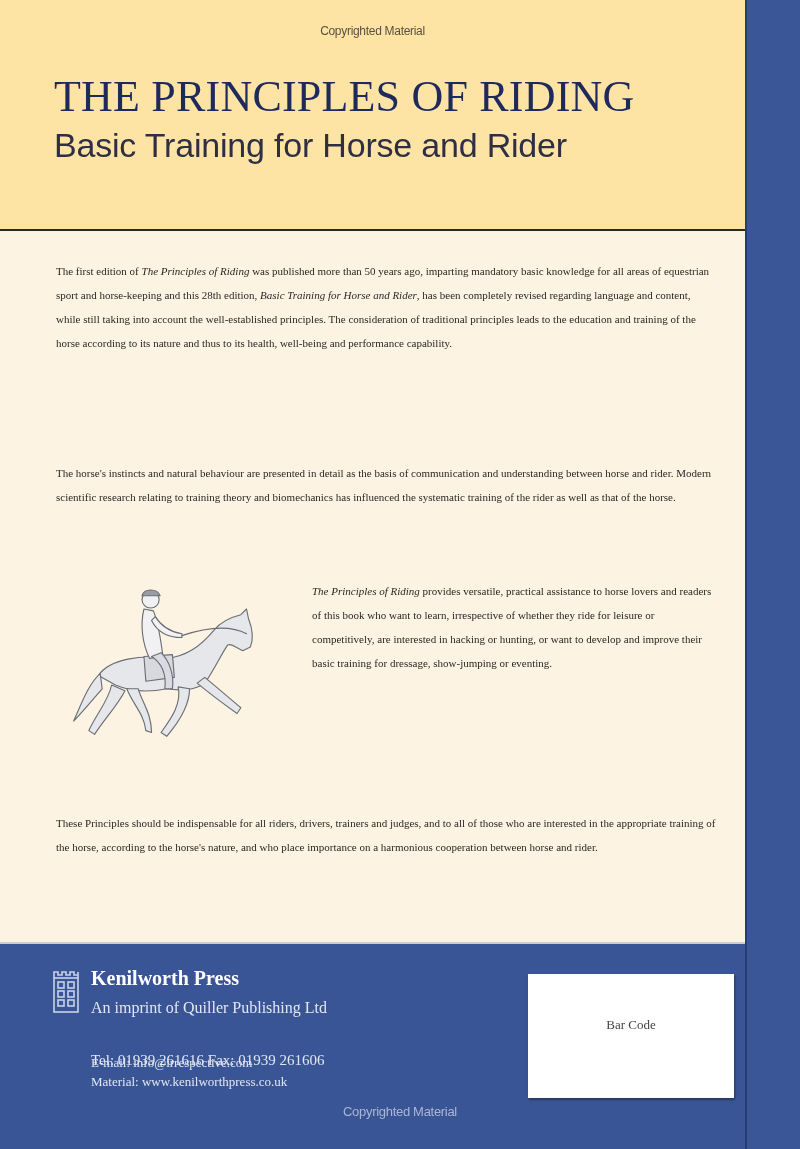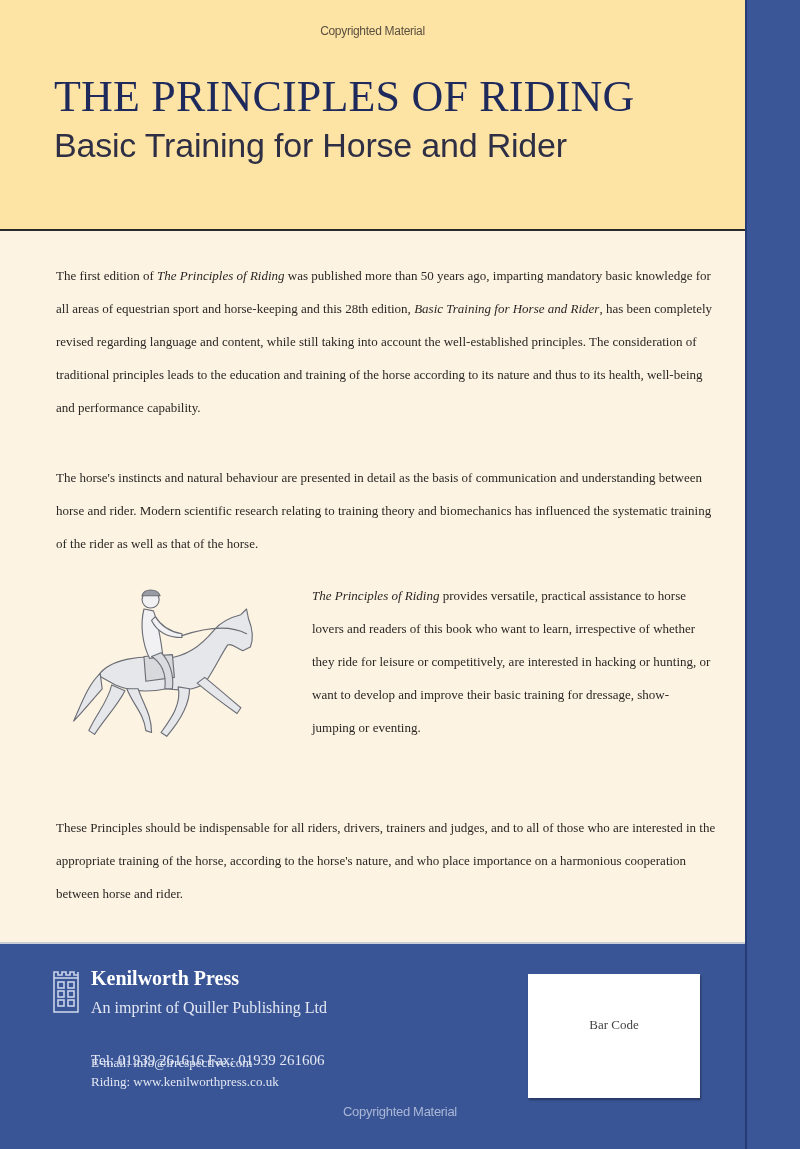--- a/index.html
+++ b/index.html
@@ -33,21 +33,21 @@
     font-family: "Liberation Sans", sans-serif; font-size: 34px; color: #2e2f45;
     white-space: nowrap; letter-spacing: -0.2px;
   }
   .body-panel {
     position: absolute; left: 0; top: 231px; width: 745px; height: 711px;
     background: #fdf3e2;
     border-bottom: 2px solid #c9cdd6;
   }
   .para {
     position: absolute; left: 56px; width: 660px;
-    font-family: "Liberation Serif", serif; font-size: 13px; line-height: 33px;
+    font-family: "Liberation Serif", serif; font-size: 11px; line-height: 24px;
     color: #2a2724; margin: 0;
   }
   .para i { font-style: italic; }
   .p1 { top: 28px; }
   .p2 { top: 230px; }
   .p3 { top: 348px; left: 312px; width: 400px; }
   .p4 { top: 580px; }
   .illustration {
     position: absolute; left: 52px; top: 340px; width: 220px; height: 190px;
   }
@@ -62,21 +62,21 @@
     position: absolute; left: 91px;
     font-family: "Liberation Serif", serif; color: #e2e7f3; white-space: nowrap;
   }
   .imprint { top: 55px; font-size: 16px; }
   .address { top: 73px; font-size: 13px; }
   .tel { top: 92px; font-size: 15px; margin-top: 16px; }
   .email { top: 111px; font-size: 13px; }
   .website { top: 130px; font-size: 13px; }
   .barcode-box {
     position: absolute; left: 528px; top: 30px; width: 172px; height: 124px;
-    background: #ffffff; box-shadow: 1px 2px 2px rgba(0,0,0,0.35);
+    background: #ffffff; box-shadow: 1px 2px 2px rgba(0,0,0,0.35); padding-left: 34px;
   }
   .barcode-label {
     position: absolute; left: 0; top: 43px; width: 100%; text-align: center;
     font-family: "Liberation Serif", serif; font-size: 13px; color: #444;
   }
   .copyright-bottom {
     position: absolute; left: 0; top: 160px; width: 800px; text-align: center;
     font-family: "Liberation Sans", sans-serif; font-size: 13px; color: #a9b6d6;
     letter-spacing: -0.3px;
   }
@@ -138,20 +138,20 @@
       <rect x="6" y="21" width="6" height="6"></rect>
       <rect x="16" y="21" width="6" height="6"></rect>
       <rect x="6" y="30" width="6" height="6"></rect>
       <rect x="16" y="30" width="6" height="6"></rect>
     </g>
   </svg>
   <div class="press-name">Kenilworth Press</div>
   <div class="footer-line imprint">An imprint of Quiller Publishing Ltd</div>
   <div class="footer-line tel">Tel: 01939 261616 Fax: 01939 261606</div>
   <div class="footer-line email">E-mail: info@irrespective.com</div>
-  <div class="footer-line website">Riding: www.kenilworthpress.co.uk</div>
+  <div class="footer-line website">Material: www.kenilworthpress.co.uk</div>
 
   <div class="barcode-box">
     <div class="barcode-label">Bar Code</div>
   </div>
 
   <div class="copyright-bottom">Copyrighted Material</div>
 </div>
 
 </body></html>

